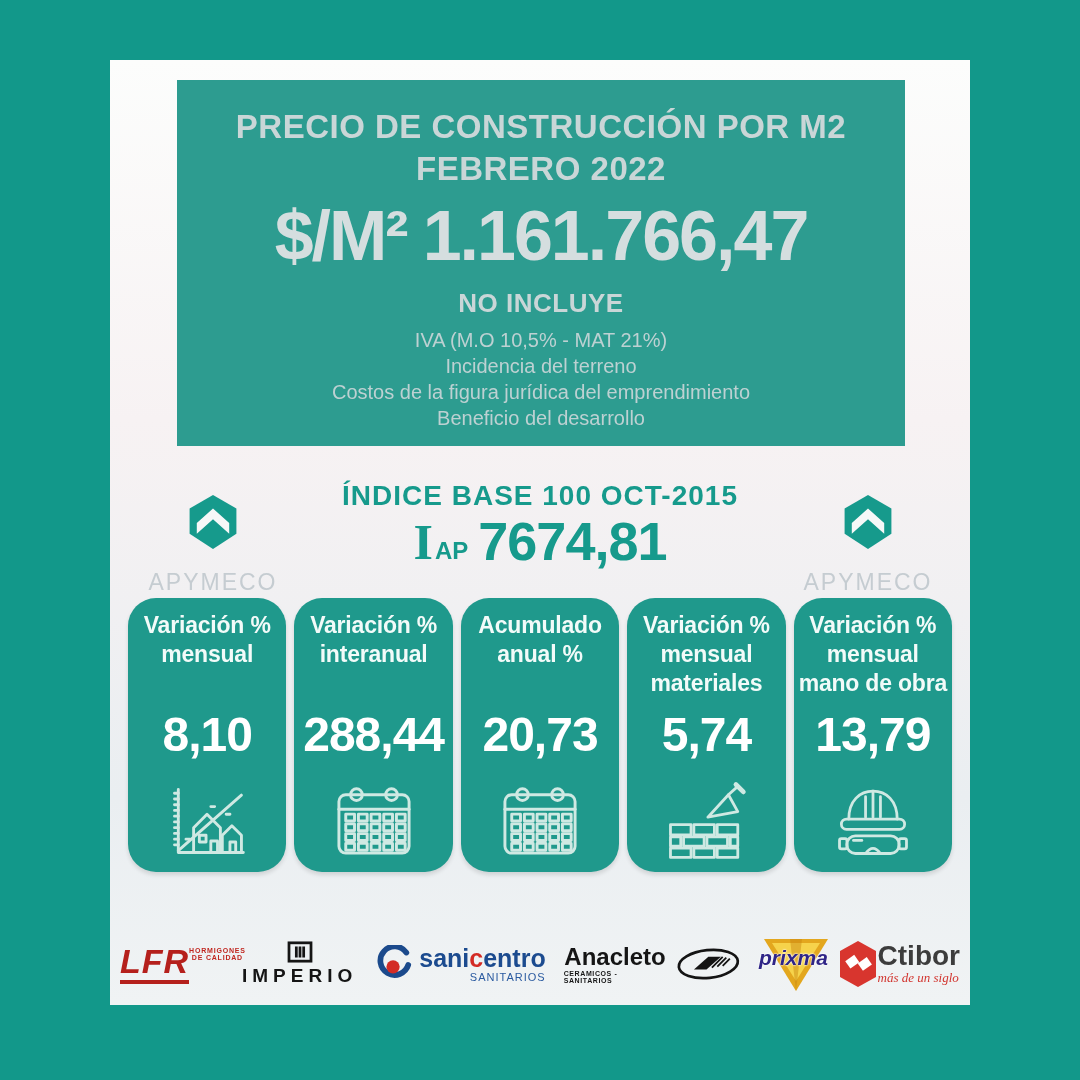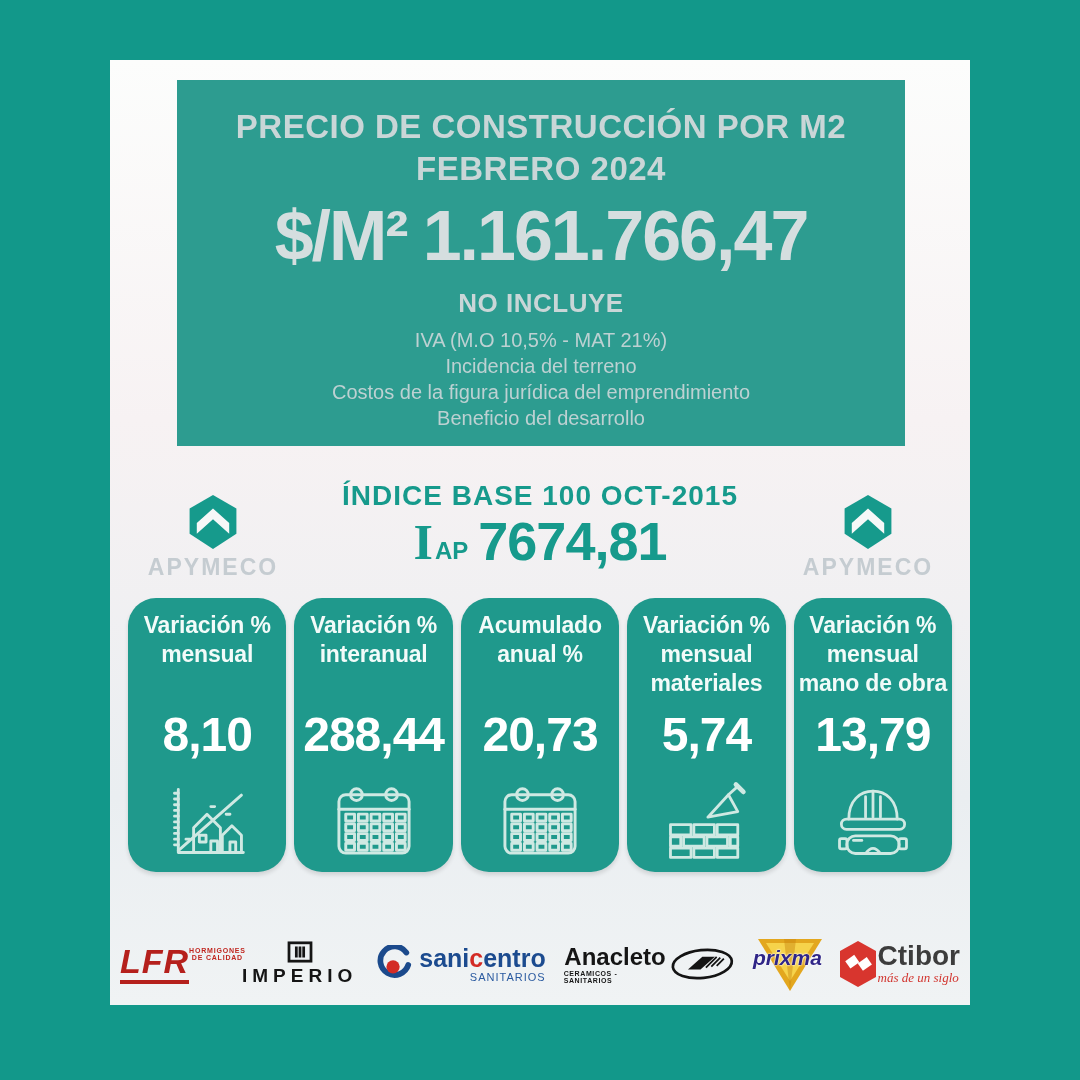--- a/index.html
+++ b/index.html
@@ -38,21 +38,21 @@
     display:flex;justify-content:center;align-items:flex-end;color:#169a8c;
   }
   .iv-symbol{font-family:"Liberation Serif", serif;font-weight:bold;font-size:50px;line-height:56px;}
   .iv-sub{font-size:24px;font-weight:bold;line-height:38px;margin-left:2px;}
   .iv-number{font-size:54px;font-weight:bold;line-height:58px;margin-left:10px;letter-spacing:-1px;}
   
   .apymeco{position:absolute;top:433px;width:150px;text-align:center;}
   .apymeco.left{left:28px;}
   .apymeco.right{left:683px;}
   .apymeco svg{display:block;margin:0 auto;}
-  .apymeco-name{margin-top:3px;font-size:23px;font-weight:bold;color:#c5ccd1;letter-spacing:2px;}
+  .apymeco-name{margin-top:18px;font-size:23px;font-weight:normal;color:#c5ccd1;letter-spacing:2px;}
   
   .stats-row{
     position:absolute;left:18px;top:538px;width:824px;height:274px;
     display:flex;gap:8px;
   }
   .stat-card{
     flex:1;background:#1f998c;color:#ffffff;text-align:center;
     display:flex;flex-direction:column;box-shadow:0 3px 4px rgba(0,0,0,.12);border-radius:28px;
   }
   .stat-label{
@@ -81,21 +81,21 @@
   .imperio{flex-direction:column;}
   .imperio-name{margin-top:2px;font-size:19px;font-weight:bold;letter-spacing:5px;color:#151515;}
   
   .sanicentro{gap:6px;justify-content:center;}
   .sani-text{display:flex;flex-direction:column;align-items:flex-end;}
   .sani-name{font-size:25px;font-weight:bold;line-height:26px;}
   .sani-blue{color:#1c4b8f;}
   .sani-red{color:#d32b25;}
   .sani-tag{font-size:11px;color:#2a5aa0;letter-spacing:1px;}
   
-  .anacleto{gap:4px;}
+  .anacleto{gap:10px;}
   .ana-text{display:flex;flex-direction:column;align-items:center;}
   .ana-name{font-size:24px;font-weight:bold;color:#151515;line-height:24px;}
   .ana-tag{font-size:7px;font-weight:bold;color:#151515;letter-spacing:.6px;margin-top:1px;}
   
   .prixma{position:relative;width:74px;height:62px;}
   .prixma svg{position:absolute;left:0;top:0;}
   .prixma-name{
     position:absolute;left:0;top:13px;width:100%;text-align:right;
     font-style:italic;font-weight:bold;font-size:21px;color:#2f2587;
     text-shadow:0 0 2px #fff,0 0 2px #fff;
@@ -107,21 +107,21 @@
   .cti-tag{font-family:"Liberation Serif", serif;font-style:italic;font-size:13px;color:#d2352f;}
 </style>
 </head>
 <body>
 
 <div class="stage">
   <div class="card">
 
     <div class="header-panel">
       <div class="hp-title">PRECIO DE CONSTRUCCIÓN POR M2
-FEBRERO 2024</div>
+FEBRERO 2022</div>
       <div class="hp-price">
         <span class="unit">$/M²</span><span>1.161.766,47</span>
       </div>
       <div class="hp-noinc">NO INCLUYE</div>
       <div class="hp-items">
         <div>IVA (M.O 10,5% - MAT 21%)</div>
         <div>Incidencia del terreno</div>
         <div>Costos de la figura jurídica del emprendimiento</div>
         <div>Beneficio del desarrollo</div>
       </div>

